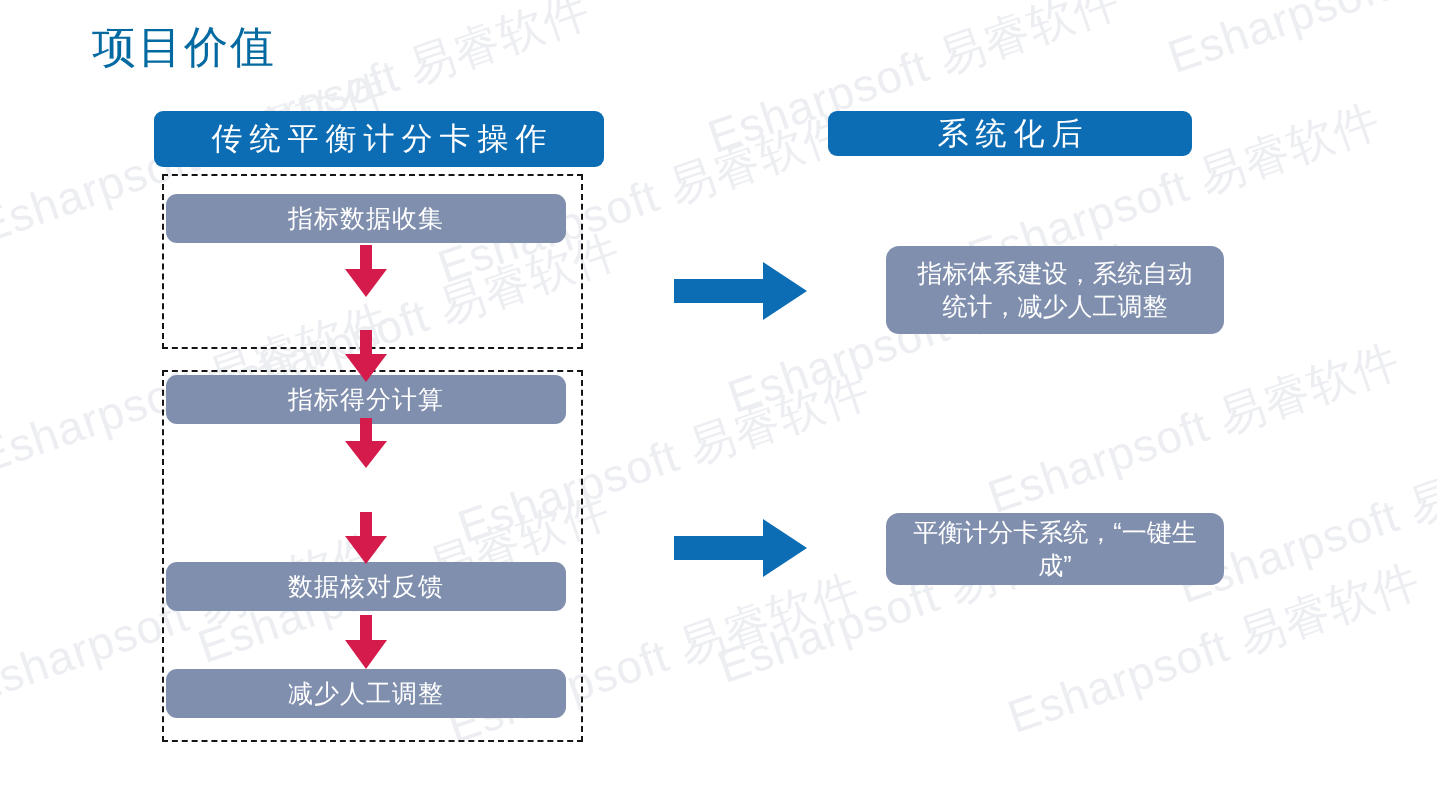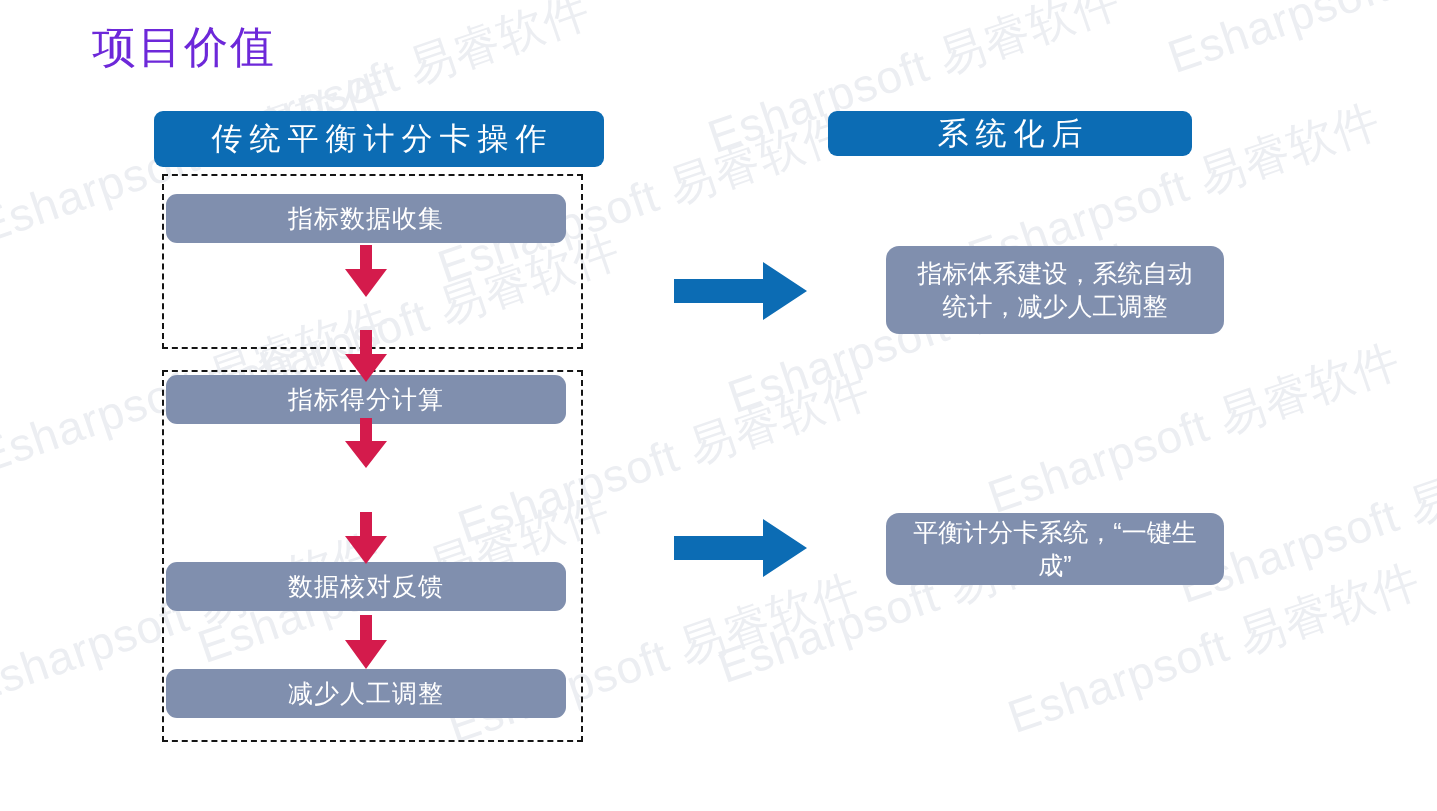--- a/index.html
+++ b/index.html
@@ -41,21 +41,21 @@
     left: 0; top: 0;
     width: 1437px; height: 811px;
     z-index: 2;
   }
 
   #page-title {
     position: absolute;
     left: 92px;
     top: 18px;
     font-size: 44px;
-    color: #6d28d9;
+    color: #0369a1;
     letter-spacing: 2px;
     font-family: "Liberation Sans", "DejaVu Sans", sans-serif;
   }
 
   
   .header-pill {
     position: absolute;
     background: #0c6cb4;
     border-radius: 9px;
     color: #ffffff;

